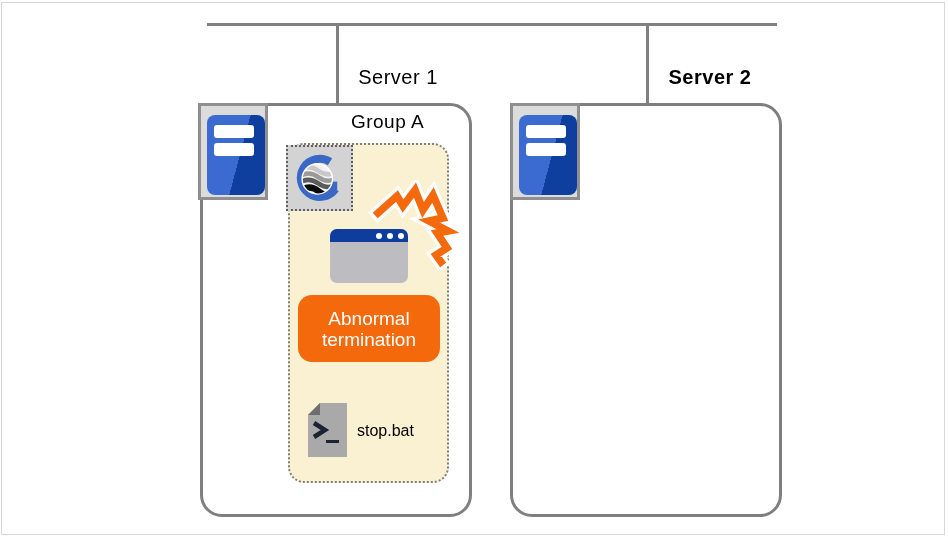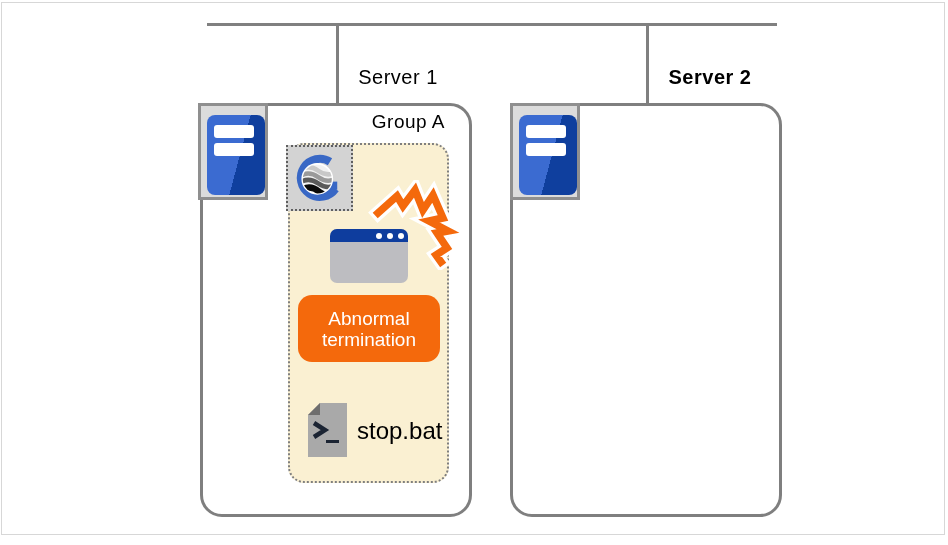--- a/index.html
+++ b/index.html
@@ -21,41 +21,41 @@
   .server-box{top:103px;width:272px;height:414px;background:#fff;border:3px solid var(--box_border_gray,#7f7f7f);border-radius:22px;}
   #server-box-1{left:200px;} #server-box-2{left:510px;}
   
   .server-icon{top:103px;width:70px;height:97px;background:#dcdcdc;border:3px solid #8f8f8f;}
   #server-icon-1{left:198px;} #server-icon-2{left:510px;}
   .server-unit{position:absolute;left:6px;top:9px;width:58px;height:80px;border-radius:8px;
     background:linear-gradient(105deg,var(--server_blue_light,#3b6bd1) 55%,var(--server_blue_dark,#0f3f9e) 55%);}
   .server-bar{position:absolute;left:7px;width:40px;height:13px;background:#fff;border-radius:3px;}
   .server-bar.b1{top:10px;} .server-bar.b2{top:28px;}
   
-  #group-label{left:330px;top:111px;width:115px;text-align:right;font-size:19px;letter-spacing:.5px;line-height:22px;}
+  #group-label{left:330px;top:111px;width:115px;text-align:center;font-size:19px;letter-spacing:.5px;line-height:22px;}
   
   #group-box{left:288px;top:143px;width:161px;height:340px;background:var(--group_fill_cream,#faf0d2);
     border:2px dotted var(--box_border_gray,#7f7f7f);border-radius:16px;}
   
   #g-tile{left:286px;top:145px;width:67px;height:66px;background:#d3d3d3;border:2px dotted #5f5f5f;
     display:flex;align-items:center;justify-content:center;}
   
   #window-icon{left:330px;top:229px;width:78px;height:54px;border-radius:7px;overflow:hidden;background:#bdbdc1;}
   #window-titlebar{position:absolute;left:0;top:0;width:100%;height:13px;background:var(--window_title_blue,#0e3d9e);}
   .win-dot{position:absolute;top:3.5px;width:6px;height:6px;border-radius:50%;background:#fff;}
   .win-dot.d1{left:46px;} .win-dot.d2{left:57px;} .win-dot.d3{left:68px;}
   
   #burst{left:368px;top:180px;width:100px;height:90px;}
   
   #status-badge{left:298px;top:295px;width:142px;height:67px;border-radius:14px;background:var(--accent_orange,#f4690c);
     color:#fff;font-size:19px;line-height:21px;display:flex;align-items:center;justify-content:center;text-align:center;
     padding:0 2px;}
   
   #batch-icon{left:308px;top:403px;width:39px;height:54px;}
-  #script-label{left:357px;top:420px;width:90px;font-size:24px;line-height:22px;}
+  #script-label{left:357px;top:420px;width:90px;font-size:16px;line-height:22px;}
 </style>
 </head>
 <body>
 
 <div id="canvas">
 
   <div class="abs" id="frame"></div>
 
   <div class="abs" id="bus"></div>
   <div class="abs drop" id="drop1"></div>

